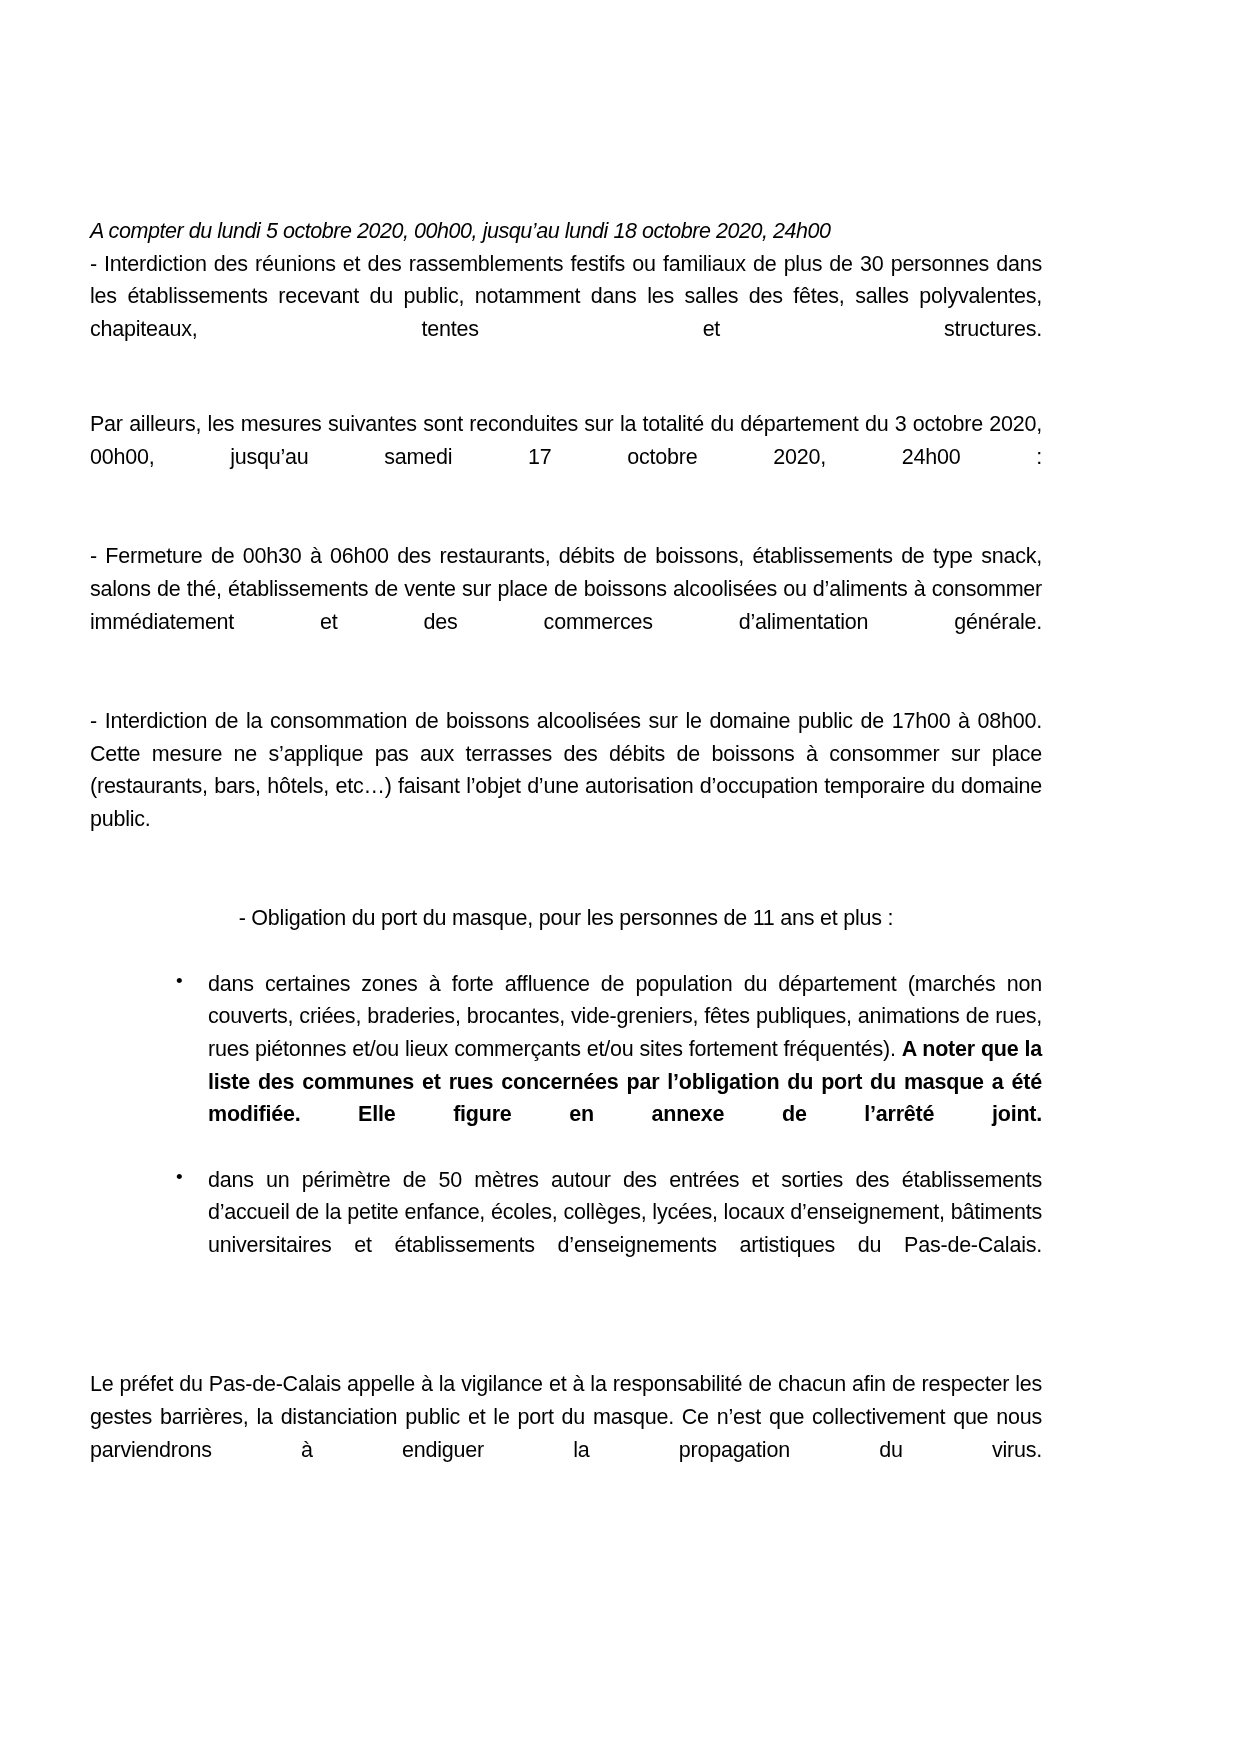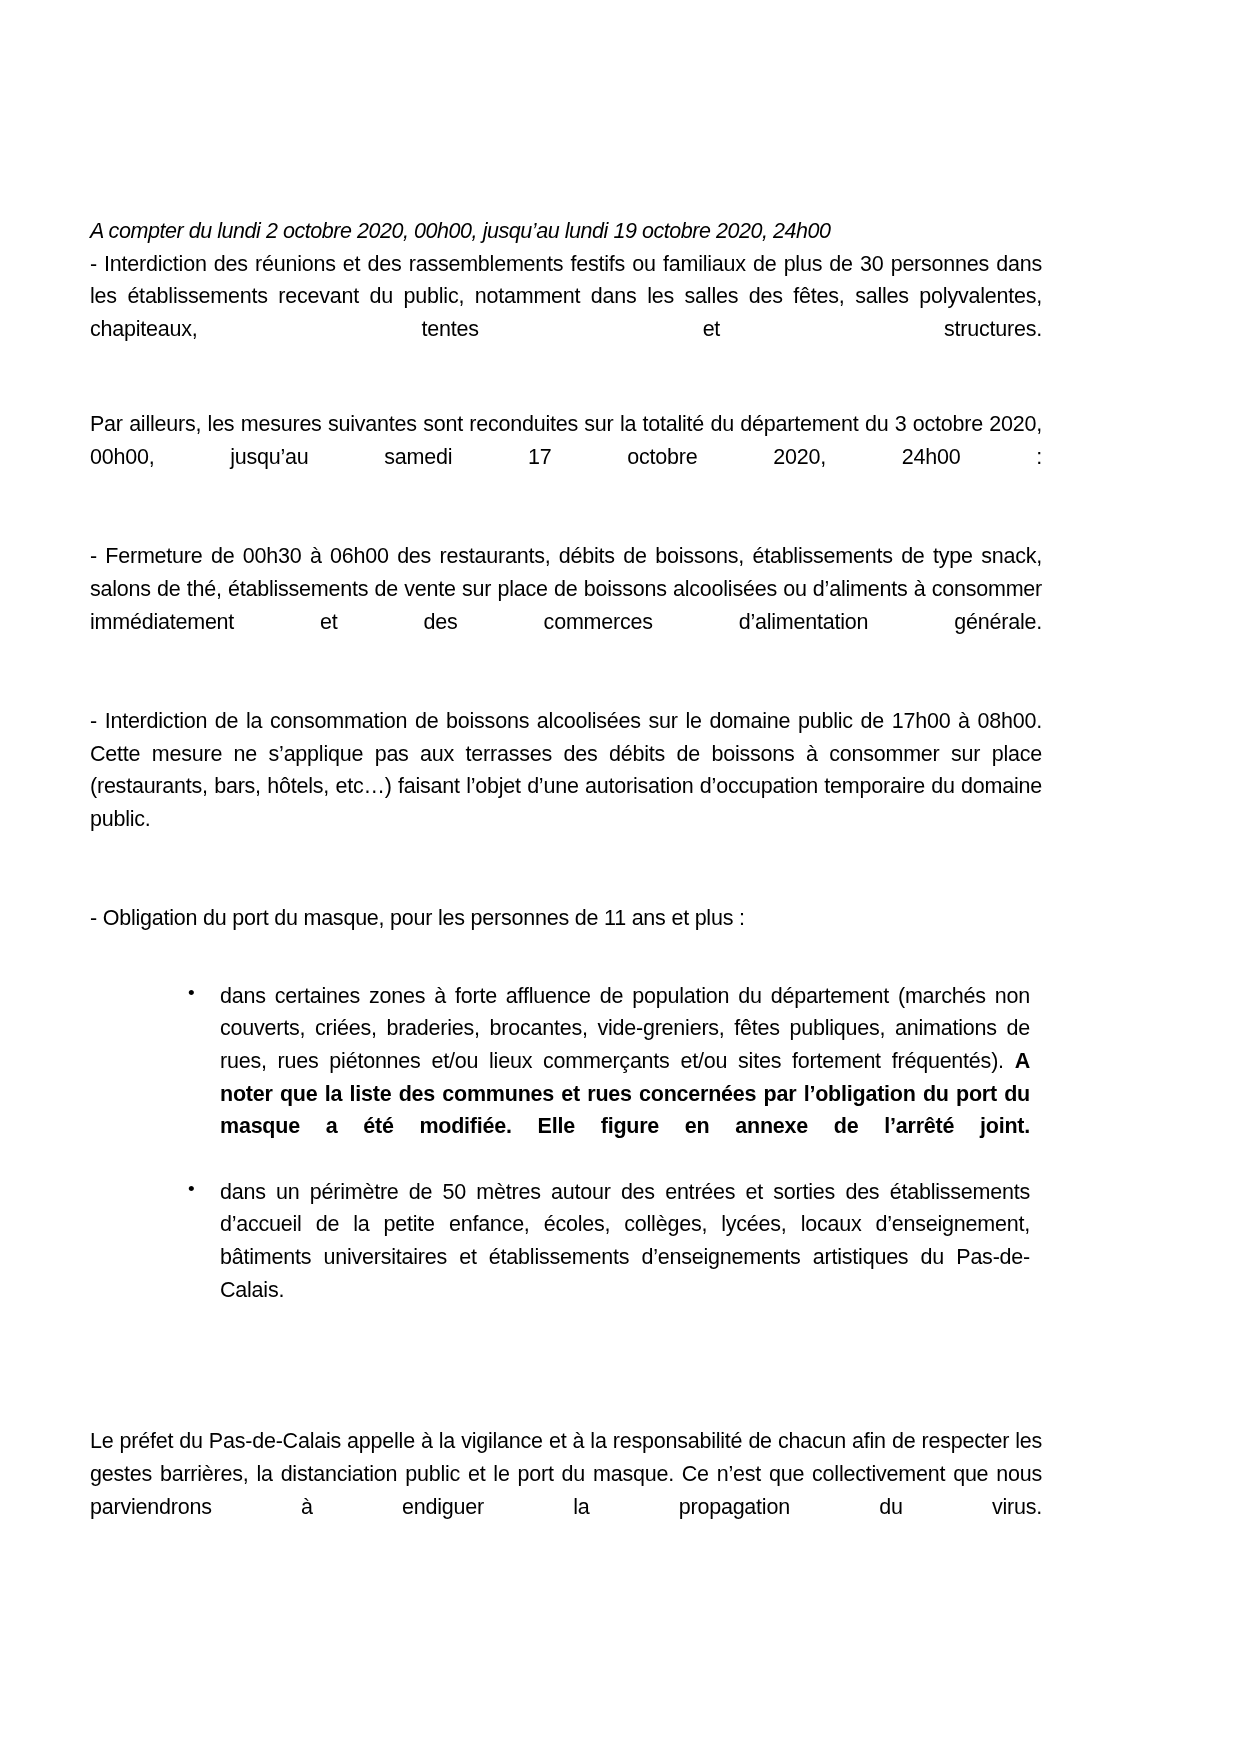--- a/index.html
+++ b/index.html
@@ -33,21 +33,21 @@
     word-spacing: 0px;
   }
 
   
   .para {
     margin: 0;
     text-align: justify;
     text-justify: inter-word;
   }
   .para.last-free {
-    text-align: left;
+    text-align: center;
   }
   .gap-md { height: 30px; }
   .gap-lg { height: 34px; }
   .gap-xxl { height: 74px; }
 
   .lead-italic {
     font-style: italic;
     display: block;
     text-align: left;
     letter-spacing: -0.45px;
@@ -60,21 +60,21 @@
   
   .bold-block {
     text-align: justify;
     text-justify: inter-word;
     font-weight: normal;
     margin: 0;
   }
 
   
   ul.bullets {
-    margin: 12px;
+    margin: 0;
     padding: 0;
     list-style: none;
   }
   ul.bullets > li {
     position: relative;
     margin: 0 0 0 0;
     padding-left: 118px;
     text-align: justify;
     text-justify: inter-word;
   }
@@ -95,21 +95,21 @@
     display: inline-block;
     width: 100%;
   }
 </style>
 </head>
 <body>
 
 <div class="page">
   <div class="doc-body">
 
-    <p class="para"><span class="lead-italic">A compter du lundi 2 octobre 2020, 00h00, jusqu’au lundi 19 octobre 2020, 24h00</span><span>- Interdiction des réunions et des rassemblements festifs ou familiaux de plus de 30 personnes dans les établissements recevant du public, notamment dans les salles des fêtes, salles polyvalentes, chapiteaux, tentes et structures.</span></p>
+    <p class="para"><span class="lead-italic">A compter du lundi 5 octobre 2020, 00h00, jusqu’au lundi 18 octobre 2020, 24h00</span><span>- Interdiction des réunions et des rassemblements festifs ou familiaux de plus de 30 personnes dans les établissements recevant du public, notamment dans les salles des fêtes, salles polyvalentes, chapiteaux, tentes et structures.</span></p>
 
     <div class="gap-md"></div>
 
     <p class="bold-block">Par ailleurs, les mesures suivantes sont reconduites sur la totalité du département du 3 octobre  2020, 00h00,  jusqu’au samedi 17 octobre 2020, 24h00 :</p>
 
     <div class="gap-lg"></div>
 
     <p class="para">-  Fermeture de 00h30 à 06h00 des restaurants, débits de boissons, établissements de type snack, salons de thé, établissements de vente sur place de boissons alcoolisées ou d’aliments à consommer immédiatement et des commerces d’alimentation générale.</p>
 
     <div class="gap-lg"></div>

